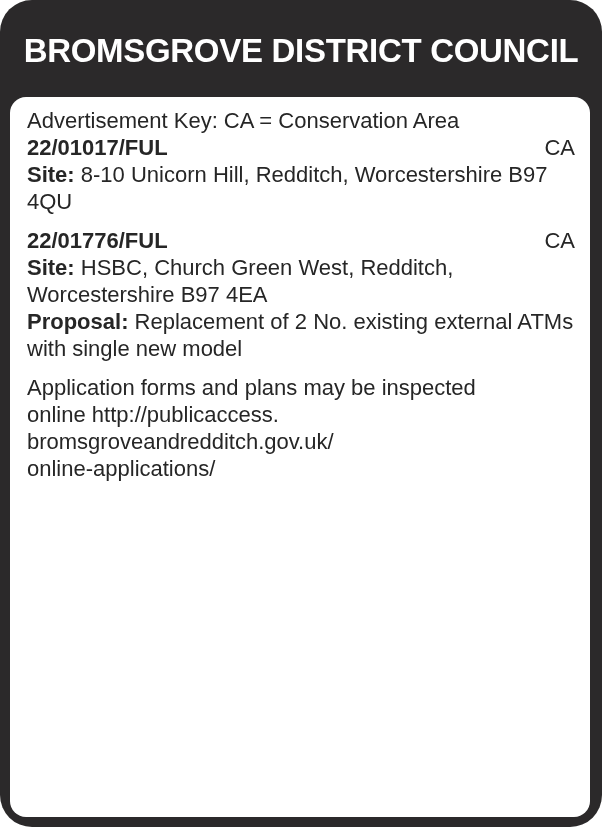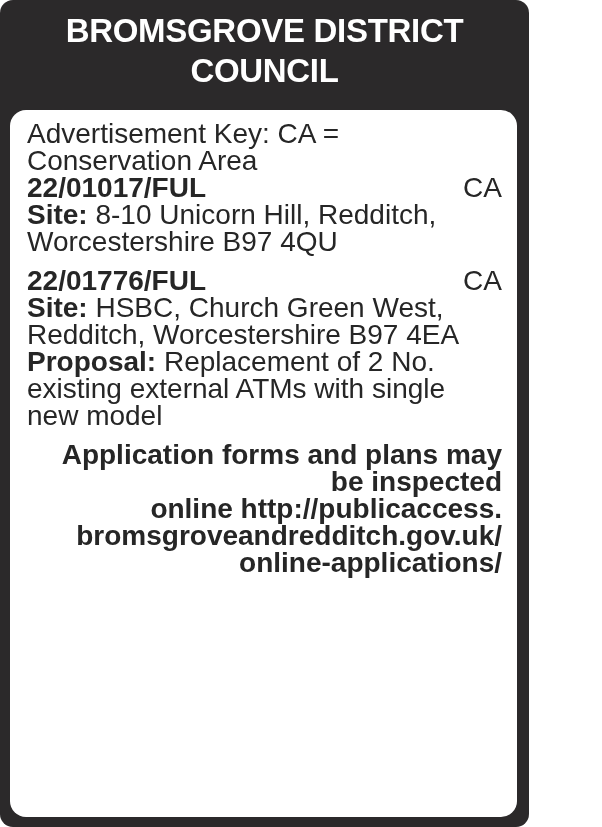--- a/index.html
+++ b/index.html
@@ -5,23 +5,23 @@
   :root{
     --dark_frame:#2b292a;
     --panel_bg:#ffffff;
     --header_text:#ffffff;
     --body_text:#262626;
   }
   html,body{margin:0;padding:0;background:#fff;}
   body{font-family:"Liberation Sans","DejaVu Sans",sans-serif;}
   .ad{
     position:relative;
-    width:529px;height:827px;
+    width:602px;height:827px;
     background:var(--dark_frame);
-    border-radius:13px;
+    border-radius:32px;
     overflow:hidden;
     box-sizing:border-box;
   }
   .ad-header{
     height:97px;
     display:flex;flex-direction:column;
     justify-content:center;align-items:center;
     color:var(--header_text);
     font-weight:bold;
     font-size:33px;
@@ -31,38 +31,37 @@
     padding-top:2px;
   }
   .panel{
     position:absolute;
     left:10px;right:12px;top:97px;bottom:10px;
     background:var(--panel_bg);
     border-radius:16px;
     box-sizing:border-box;
     padding:10px 15px 0 17px;
     color:var(--body_text);
-    font-size:28px;
+    font-size:22px;
     line-height:27px;
-    margin-top:13px;
   }
   .panel p{margin:0;}
   .key-line{margin:2px 0 11px;}
   .application{margin-bottom:12px;}
   .app-head{
     display:flex;
     justify-content:space-between;
     align-items:flex-end;
   }
   .ref{font-weight:bold;}
   .flag{font-weight:normal;}
   .b{font-weight:bold;}
   .notice{
-    font-weight:bold;
-    text-align:right;
+    font-weight:normal;
+    text-align:left;
     white-space:pre-line;
     margin:0 0 12px;
   }
 </style>
 </head>
 <body>
 
 <div class="ad">
 
   <div class="ad-header">

